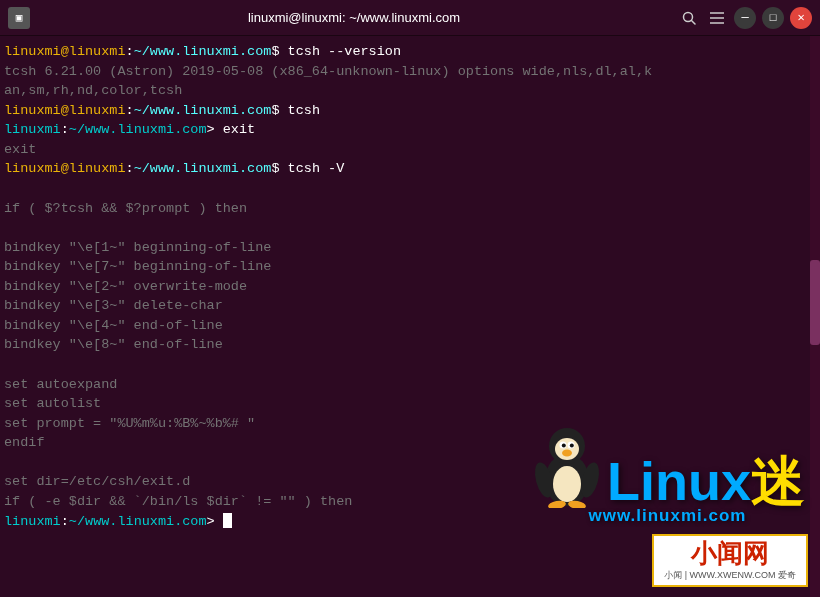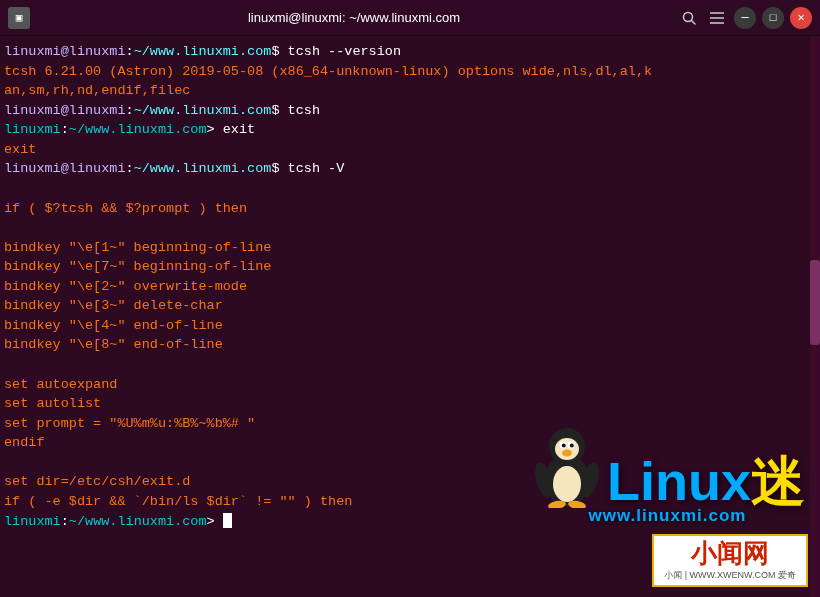--- a/index.html
+++ b/index.html
@@ -72,24 +72,24 @@
       height: calc(597px - 36px);
       overflow: hidden;
       font-size: 13.5px;
       line-height: 1.45;
       position: relative;
     }
 
     .line { white-space: pre; display: block; }
     .cyan { color: #00cccc; }
     .white { color: #ffffff; }
-    .prompt-user { color: #c4b5fd; }
+    .prompt-user { color: #eab308; }
     .prompt-path { color: #55ffff; }
     .cmd { color: #fff; }
-    .output { color: #f97316; }
+    .output { color: #737373; }
 
     
     .cursor {
       display: inline-block;
       width: 9px;
       height: 15px;
       background: #fff;
       vertical-align: middle;
       animation: blink 1s step-end infinite;
     }
@@ -149,21 +149,21 @@
     </div>
   </div>
 </div>
 
 <div class="terminal">
 
   <span class="line"><span class="prompt-user">linuxmi@linuxmi</span><span class="white">:</span><span class="prompt-path">~/www.linuxmi.com</span><span class="white">$ </span><span class="cmd">tcsh --version</span></span>
 
   <span class="line"><span class="output">tcsh 6.21.00 (Astron) 2019-05-08 (x86_64-unknown-linux) options wide,nls,dl,al,k</span></span>
 
-  <span class="line"><span class="output">an,sm,rh,nd,endif,filec</span></span>
+  <span class="line"><span class="output">an,sm,rh,nd,color,tcsh</span></span>
 
   <span class="line"><span class="prompt-user">linuxmi@linuxmi</span><span class="white">:</span><span class="prompt-path">~/www.linuxmi.com</span><span class="white">$ </span><span class="cmd">tcsh</span></span>
 
   <span class="line"><span class="cyan">linuxmi</span><span class="white">:</span><span class="cyan">~/www.linuxmi.com</span><span class="white">&gt; </span><span class="cmd">exit</span></span>
 
   <span class="line"><span class="output">exit</span></span>
 
   <span class="line"><span class="prompt-user">linuxmi@linuxmi</span><span class="white">:</span><span class="prompt-path">~/www.linuxmi.com</span><span class="white">$ </span><span class="cmd">tcsh -V</span></span>
 
   <span class="line">&nbsp;</span>

